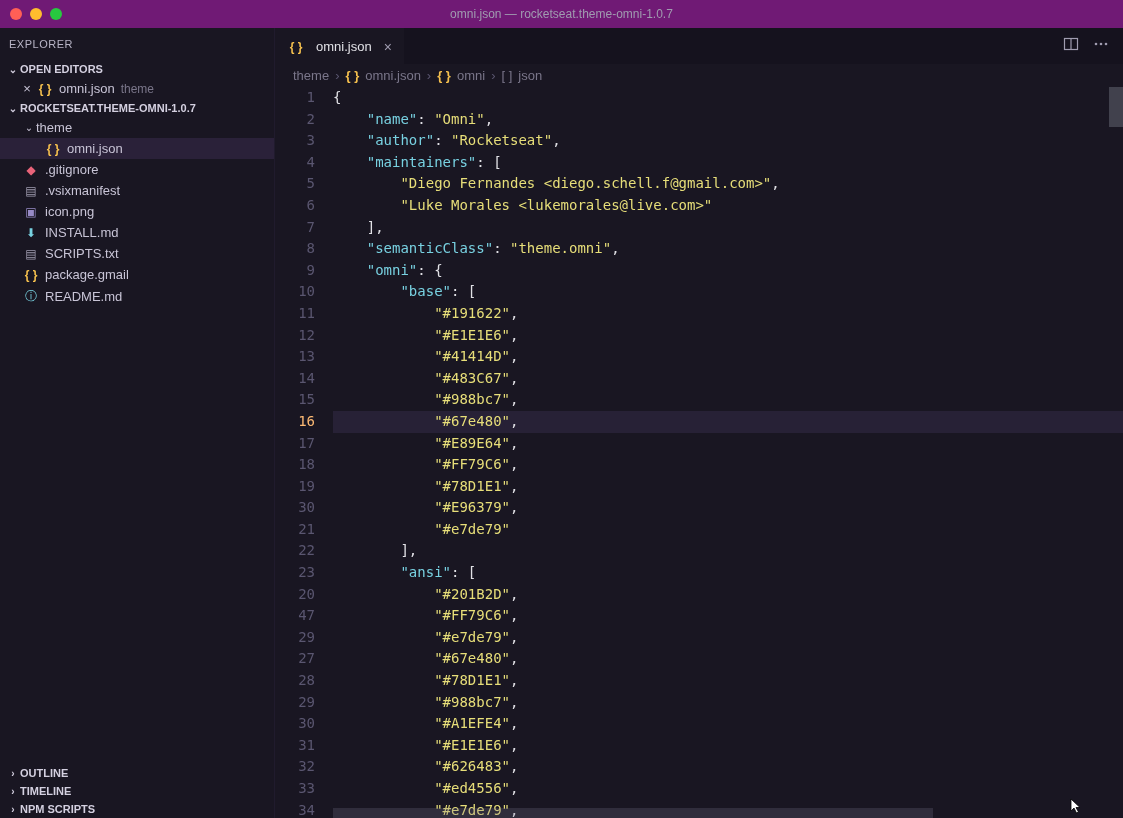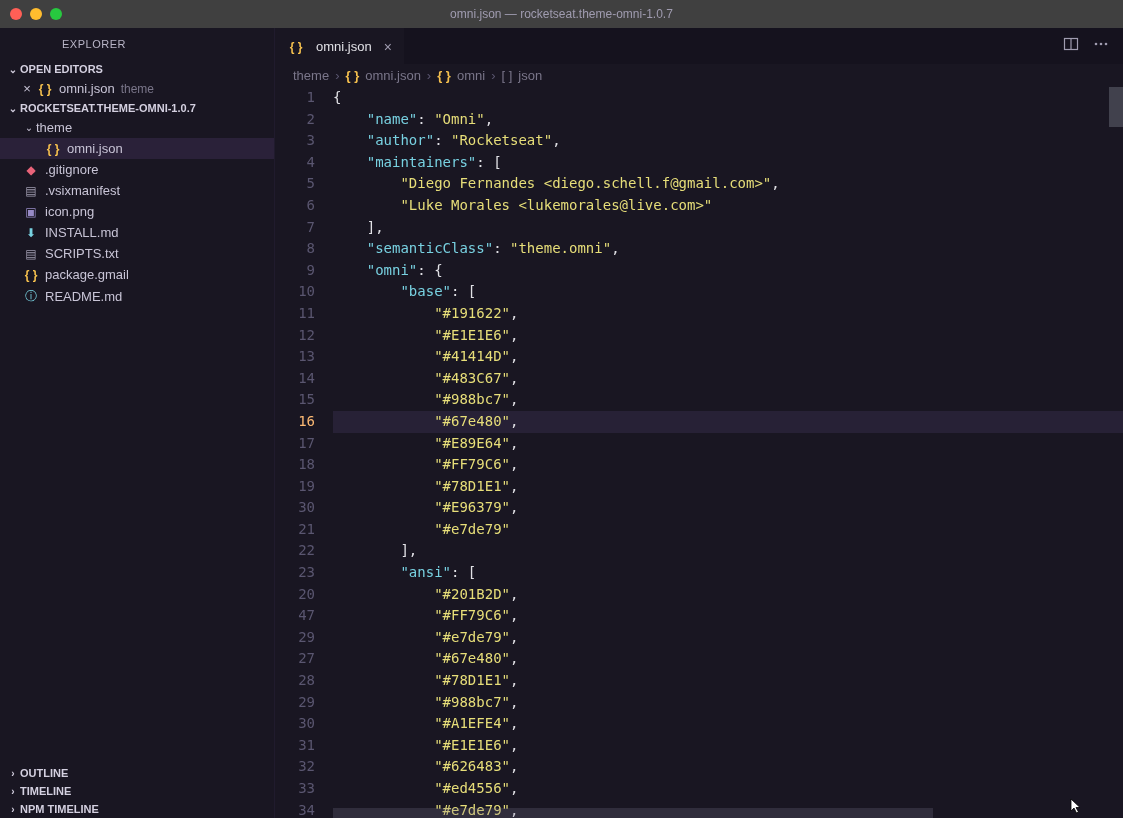--- a/index.html
+++ b/index.html
@@ -8,21 +8,21 @@
       background: #191622;
       color: #e1e1e6;
       width: 1123px;
       height: 818px;
       overflow: hidden;
       display: flex;
       flex-direction: column;
     }
     .titlebar {
       height: 28px;
-      background: #404040;
+      background: #701a75;
       display: flex;
       align-items: center;
       position: relative;
       flex-shrink: 0;
     }
     .traffic-lights {
       display: flex;
       gap: 8px;
       padding-left: 10px;
     }
@@ -48,25 +48,24 @@
     }
     .sidebar {
       width: 275px;
       background: #191622;
       display: flex;
       flex-direction: column;
       border-right: 1px solid #201b2d;
       flex-shrink: 0;
     }
     .sidebar-header {
-      padding: 10px 18px;
+      padding: 10px 9px;
       font-size: 11px;
       letter-spacing: 0.5px;
       color: #b8b4c6;
-      margin-left: 44px;
     }
     .section-header {
       display: flex;
       align-items: center;
       padding: 3px 6px;
       font-size: 11px;
       font-weight: 700;
       color: #d4d0e0;
       cursor: pointer;
     }
@@ -284,21 +283,21 @@
       <div class="section-header">
         <span class="chev">›</span>
         <span>OUTLINE</span>
       </div>
       <div class="section-header">
         <span class="chev">›</span>
         <span>TIMELINE</span>
       </div>
       <div class="section-header">
         <span class="chev">›</span>
-        <span>NPM TIMELINE</span>
+        <span>NPM SCRIPTS</span>
       </div>
     </div>
   </div>
 
   <div class="editor-area">
     <div class="tabs-row">
       <div class="tab">
         <span class="file-icon braces-icon">{ }</span>
         <span>omni.json</span>
         <span class="close-x">×</span>

